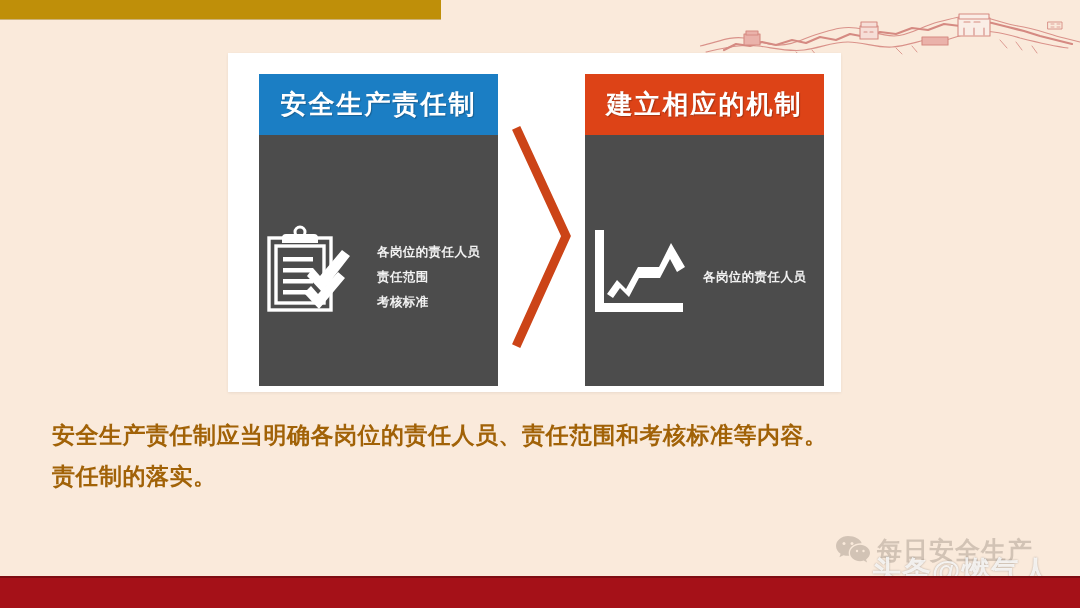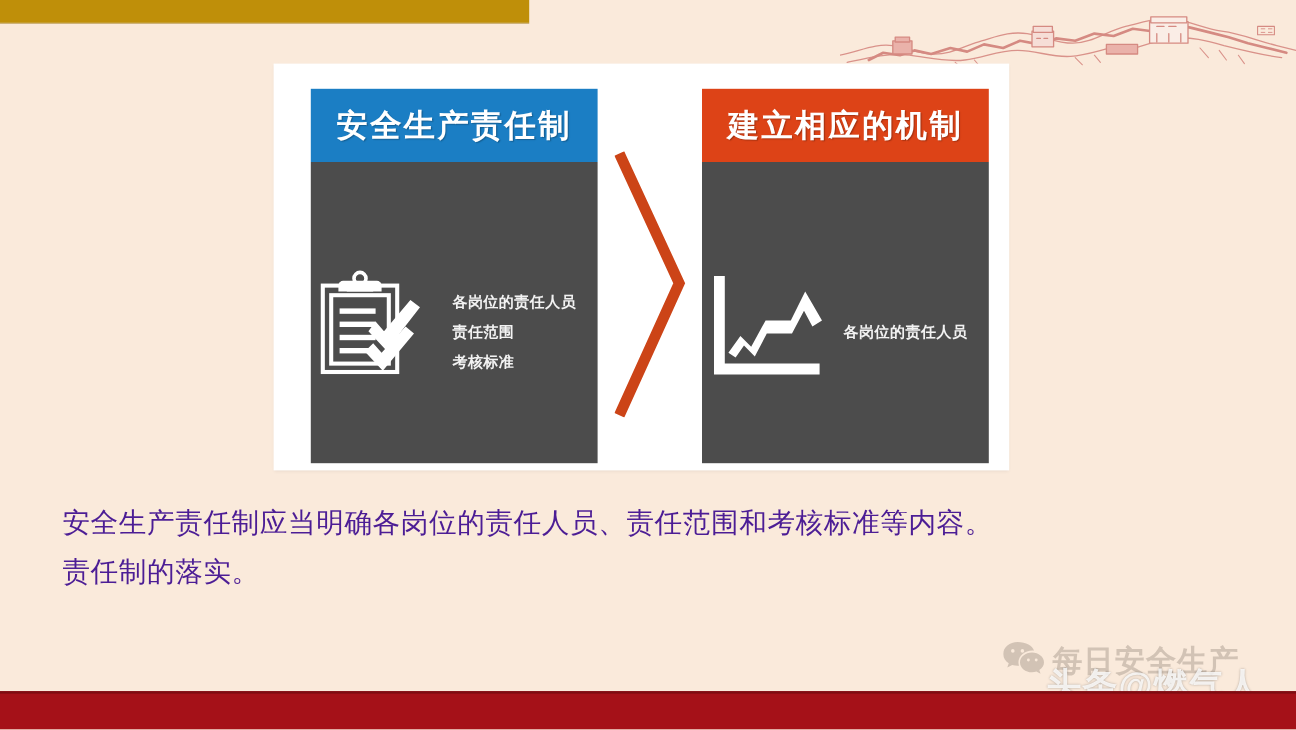--- a/index.html
+++ b/index.html
@@ -130,23 +130,23 @@
     width: 62px;
     height: 222px;
   }
 
   
   .body-text {
     position: absolute;
     left: 52px;
     top: 415px;
     width: 995px;
-    color: #4c1d95;
+    color: #a16207;
     font-size: 23px;
-    font-weight: normal;
+    font-weight: bold;
     line-height: 41px;
     letter-spacing: .5px;
   }
   .body-text p { margin: 0; }
 
   
   .wm-wechat {
     position: absolute;
     left: 836px;
     top: 534px;

